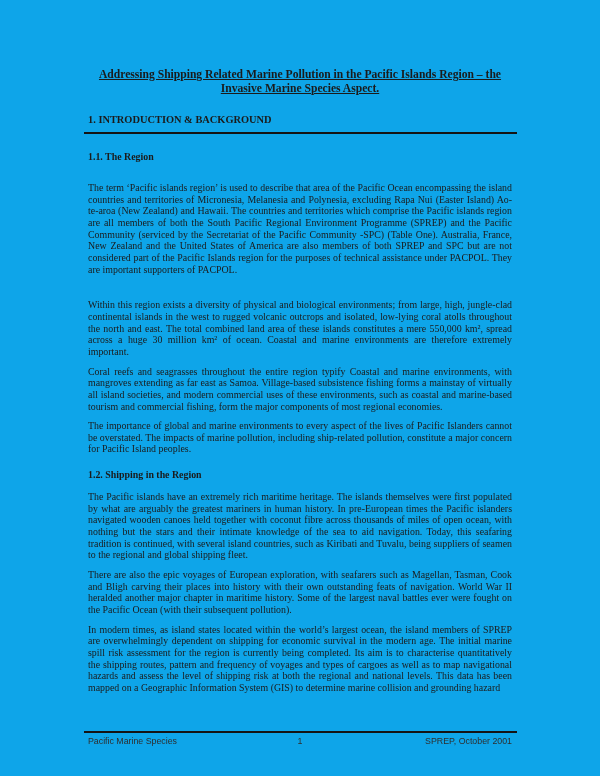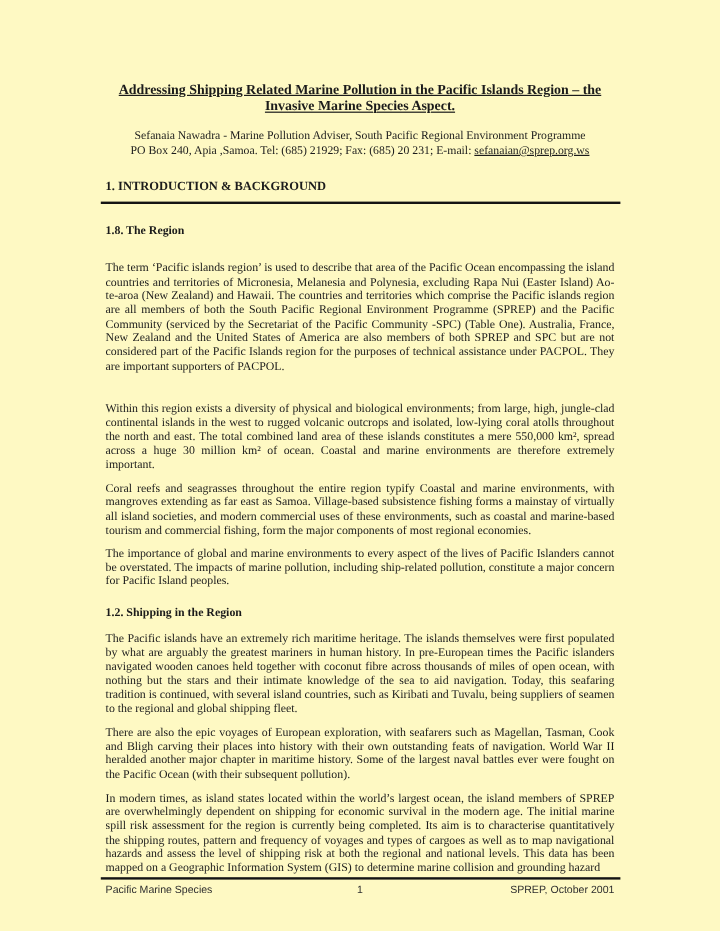--- a/index.html
+++ b/index.html
@@ -4,21 +4,21 @@
 <style>
   html, body {
     margin: 0;
     padding: 0;
     background: #ffffff;
   }
   .page {
     position: relative;
     width: 600px;
     height: 776px;
-    background: #fef9c3;
+    background: #0ea5e9;
     overflow: hidden;
     font-family: "Liberation Serif", serif;
     color: #1b1b1b;
   }
   .content {
     padding: 68px 88px 0 88px;
   }
   .doc-title {
     margin: 0;
     font-size: 11.6px;
@@ -94,30 +94,26 @@
   .footer-row { position: relative; }
 </style>
 </head>
 <body>
 
 <div class="page">
   <div class="content">
 
     <h1 class="doc-title">Addressing Shipping Related Marine Pollution in the Pacific Islands Region – the Invasive Marine Species Aspect.</h1>
 
-    <div class="author-block">
-      <span>Sefanaia Nawadra - Marine Pollution Adviser, South Pacific Regional Environment Programme</span><br>
-      <span>PO Box 240, Apia ,Samoa.   Tel: (685) 21929; Fax: (685) 20 231; E-mail: </span><a class="email-link">sefanaian@sprep.org.ws</a>
-    </div>
 
     <h2 class="section-heading">1. INTRODUCTION &amp; BACKGROUND</h2>
 
     <div class="section-rule"></div>
 
-    <h3 class="subsection-heading sub-region">1.8. The Region</h3>
+    <h3 class="subsection-heading sub-region">1.1. The Region</h3>
 
     <p class="body-para first-after-heading">The term ‘Pacific islands region’ is used to describe that area of the Pacific Ocean encompassing the island countries and territories of Micronesia, Melanesia and Polynesia, excluding Rapa Nui (Easter Island) Ao-te-aroa (New Zealand) and Hawaii.  The countries and territories which comprise the Pacific islands region are all members of both the South Pacific Regional Environment Programme (SPREP) and the Pacific Community (serviced by the Secretariat of the Pacific Community -SPC) (Table One).  Australia, France, New Zealand and the United States of America are also members of both SPREP and SPC but are not considered part of the Pacific Islands region for the purposes of technical assistance under PACPOL.  They are important supporters of PACPOL.</p>
 
     <p class="body-para gap">Within this region exists a diversity of physical and biological environments; from large, high, jungle-clad continental islands in the west to rugged volcanic outcrops and isolated, low-lying coral atolls throughout the north and east.  The total combined land area of these islands constitutes a mere 550,000 km², spread across a huge 30 million km² of ocean.  Coastal and marine environments are therefore extremely important.</p>
 
     <p class="body-para">Coral reefs and seagrasses throughout the entire region typify Coastal and marine environments, with mangroves extending as far east as Samoa.  Village-based subsistence fishing forms a mainstay of virtually all island societies, and modern commercial uses of these environments, such as coastal and marine-based tourism and commercial fishing, form the major components of most regional economies.</p>
 
     <p class="body-para">The importance of global and marine environments to every aspect of the lives of Pacific Islanders cannot be overstated.  The impacts of marine pollution, including ship-related pollution, constitute a major concern for Pacific Island peoples.</p>
 
     <h3 class="subsection-heading sub-shipping">1.2. Shipping in the Region</h3>

